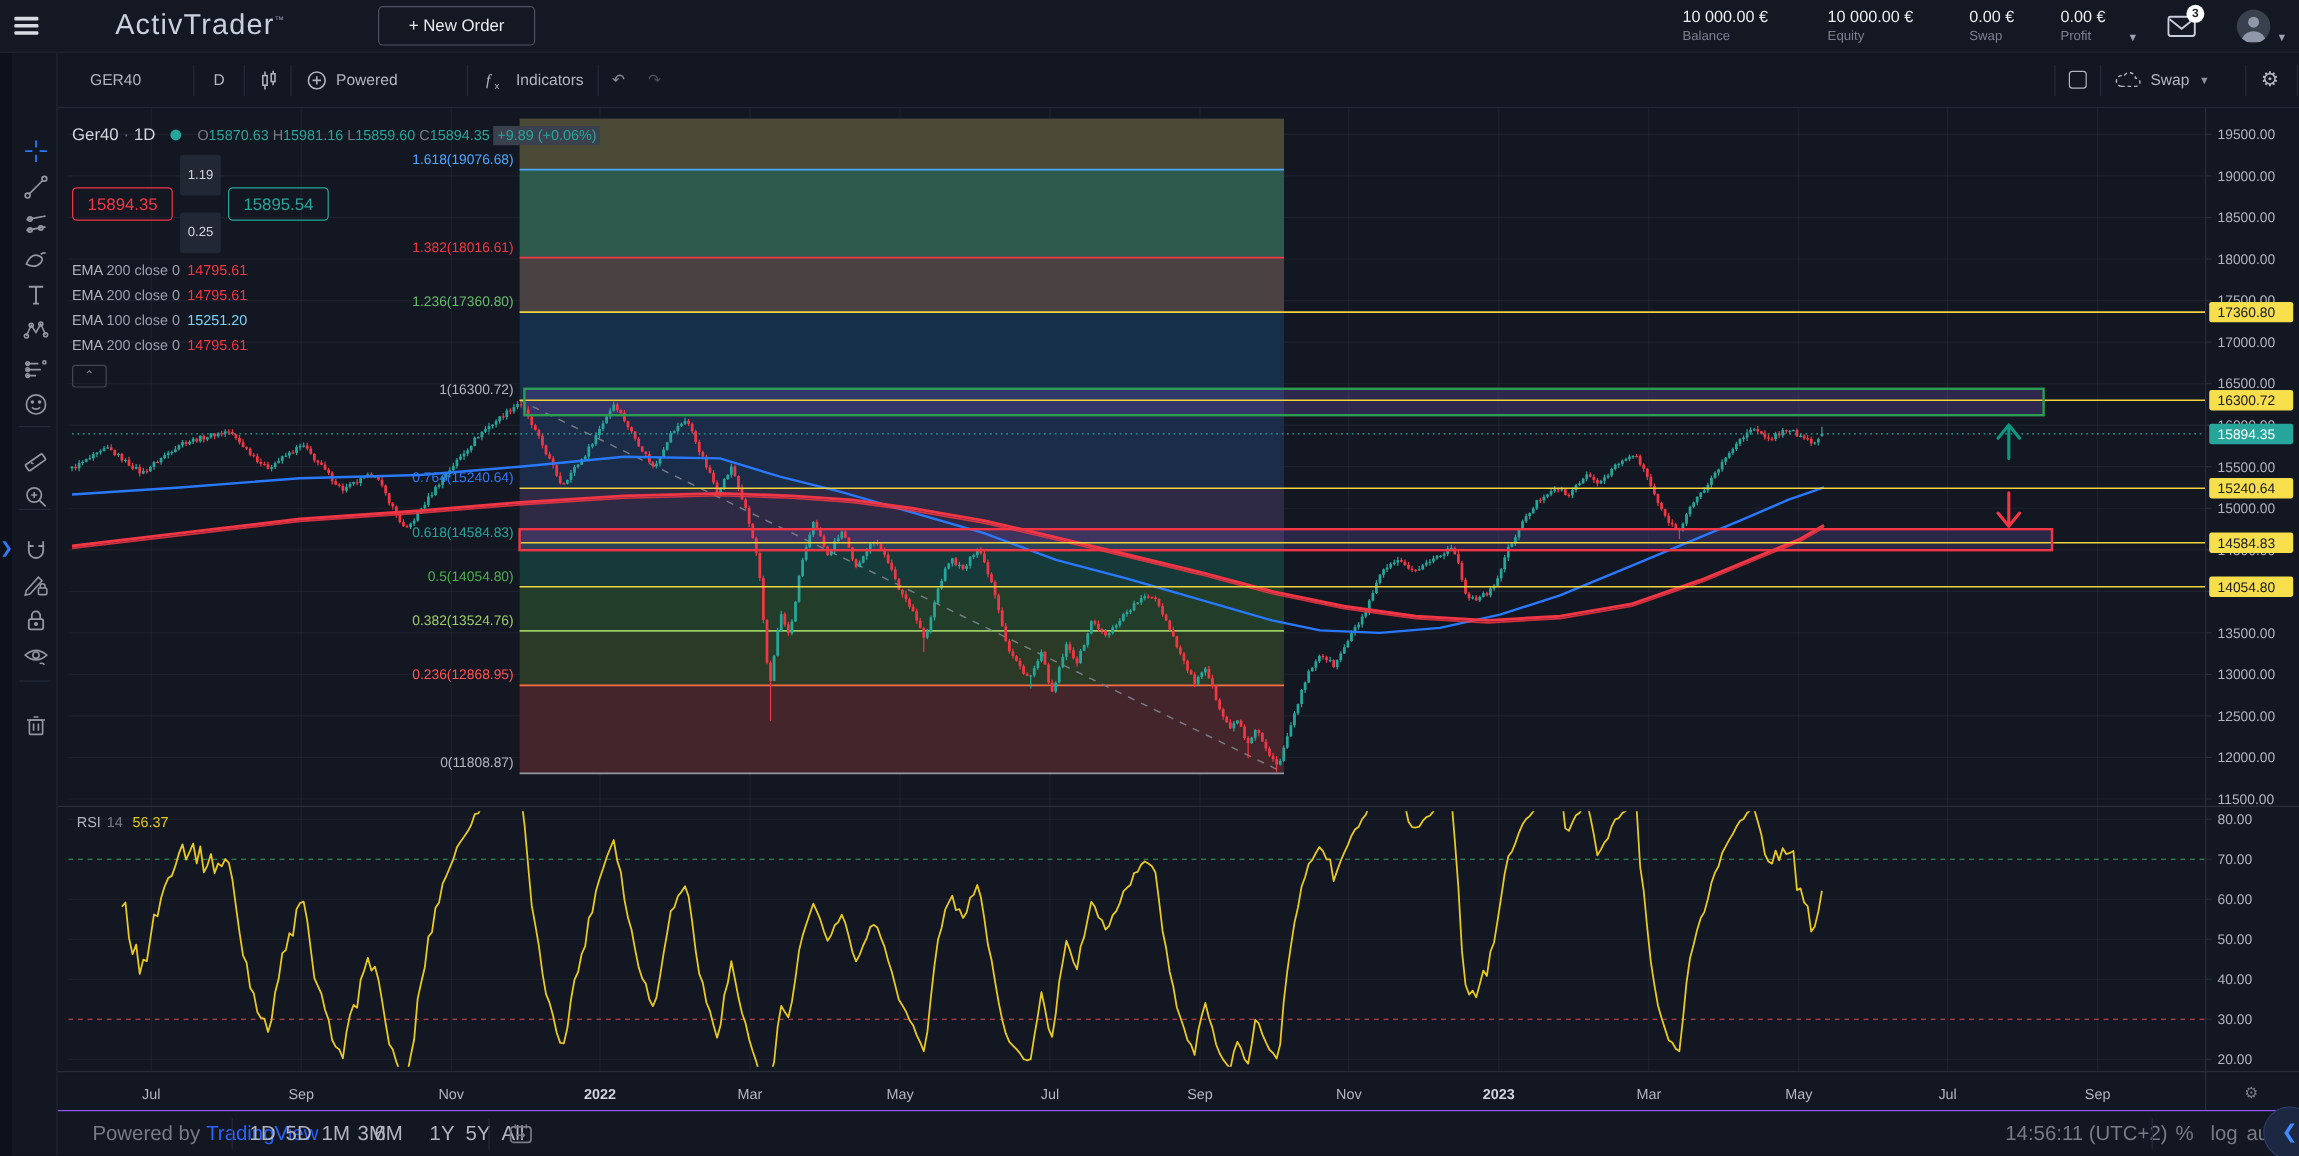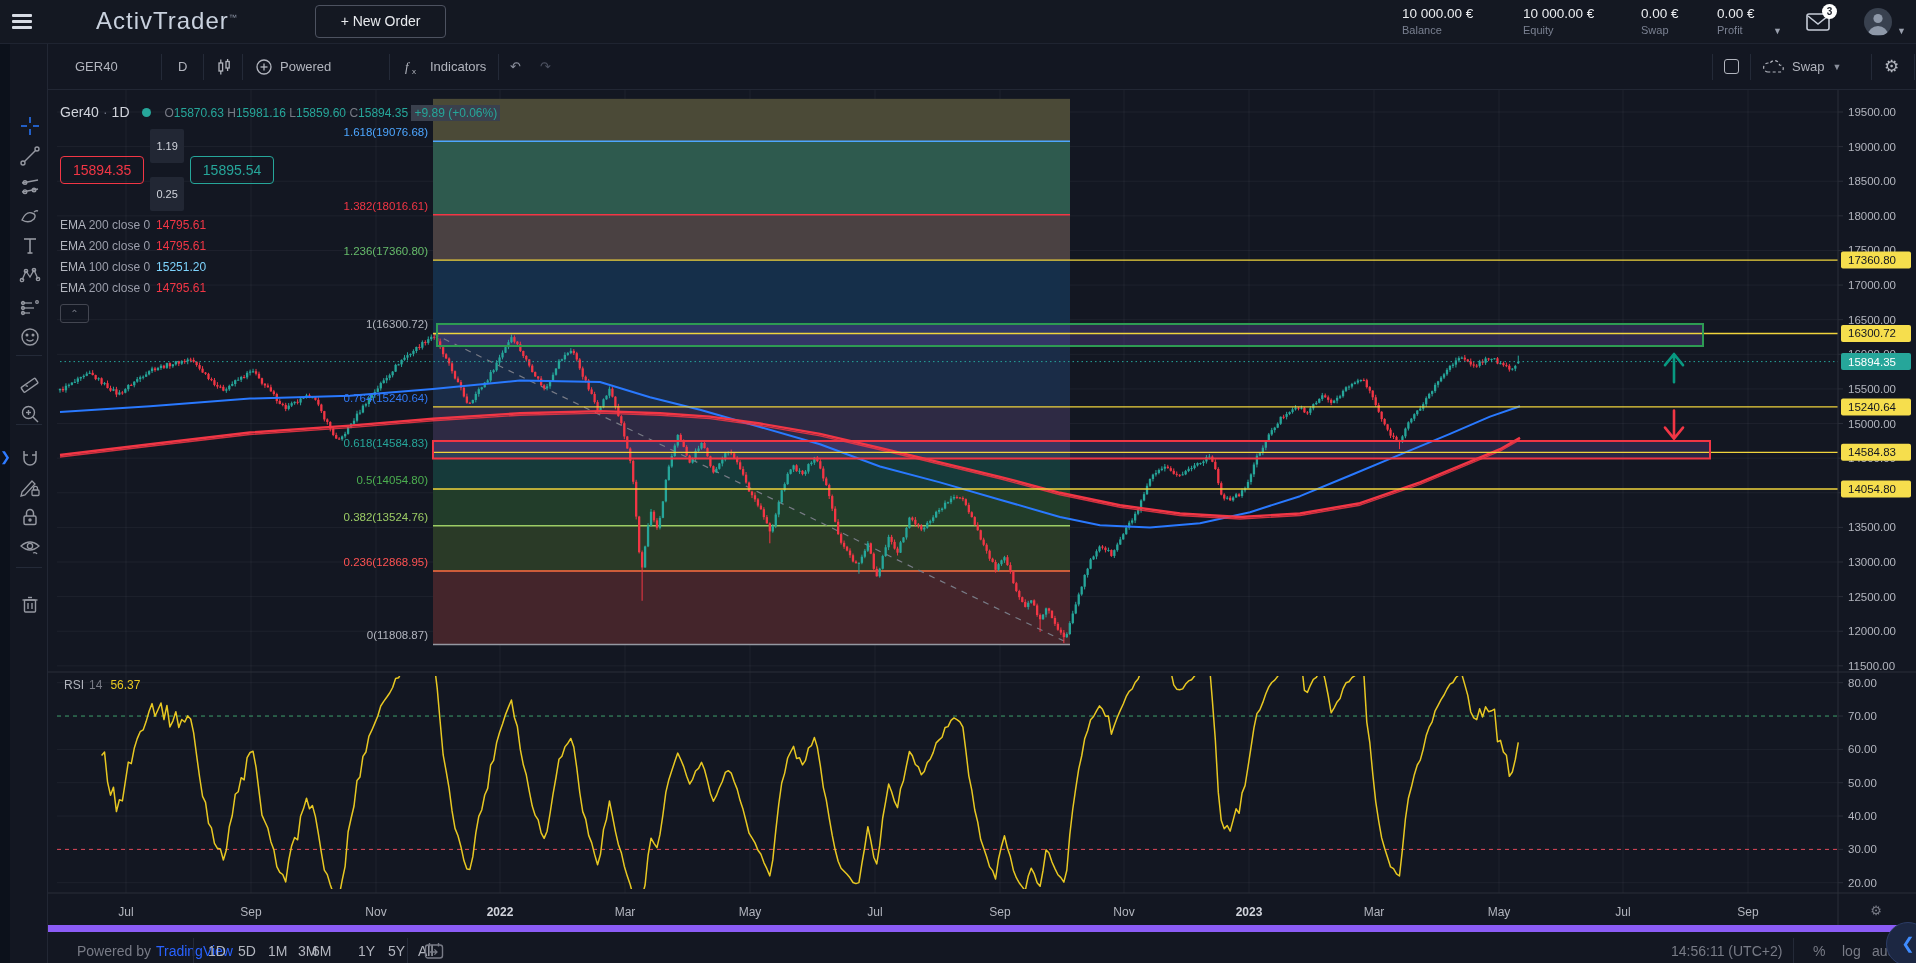--- a/index.html
+++ b/index.html
@@ -54,21 +54,21 @@
   .ema-row { margin-top:7px; font-size:12px; color:#9b9eab; white-space:nowrap; }
   .ema-row .nm { color:#b2b5be; }
   .ema-row .val { margin-left:6px; }
   #collapse-btn { margin-top:9px; width:29px; height:19px; border:1px solid #434651; border-radius:3px;
     color:#787b86; font-size:10px; text-align:center; line-height:17px; cursor:pointer; }
   #rsi-legend { position:absolute; left:64px; top:678px; z-index:10; font-size:12px; white-space:nowrap; }
   #rsi-legend .nm { color:#b2b5be; } #rsi-legend .pr { color:#787b86; margin-left:5px; }
   #rsi-legend .vl { color:#e8c822; margin-left:8px; }
   
   #bottom-bar { position:absolute; left:48px; top:925px; width:1868px; height:38px; background:#131722;
-    border-top:7px solid #8b5cf6; z-index:25; color:#787b86; font-size:14px; }
+    border-top:1px solid #8b5cf6; z-index:25; color:#787b86; font-size:17px; }
   .bbi { position:absolute; top:0; height:37px; display:flex; align-items:center; cursor:pointer; }
   #powered { left:29px; cursor:default; }
   #powered .tv { color:#2962ff; margin-left:5px; cursor:pointer; }
   .range-btn { color:#b2b5be; }
   #clock { color:#787b86; }
   #panel-fab { position:absolute; left:1886px; top:922px; width:44px; height:44px; border-radius:50%;
     background:#1c2742; border:1px solid #2c3c66; z-index:40; color:#3f8cff; font-size:16px;
     text-align:center; line-height:42px; cursor:pointer; }
 </style>
 </head>

